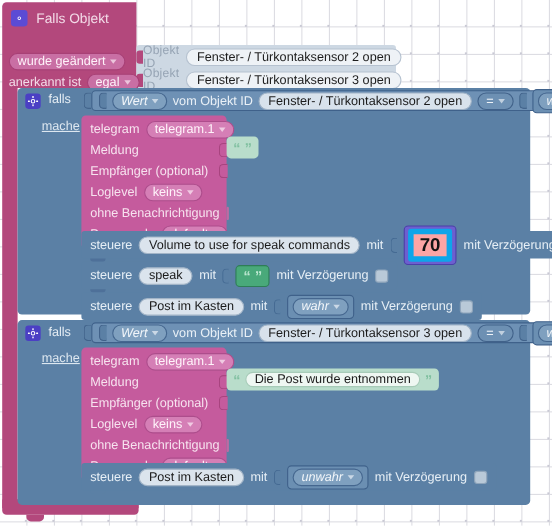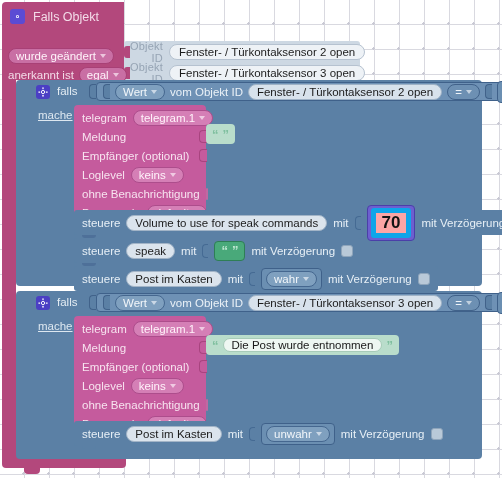--- a/index.html
+++ b/index.html
@@ -14,21 +14,20 @@
   #canvas {
     position: relative;
     width: 502px; height: 478px;
     background-color: #ffffff;
     background-image:
       linear-gradient(to right, #d9d9e0 1px, transparent 1px),
       linear-gradient(to bottom, #d9d9e0 1px, transparent 1px);
     background-size: 25px 25px;
     background-position: -1px -1px;
     overflow: hidden;
-    text-align: right;
   }
   
   #grid-ticks {
     position: absolute; inset: 0;
     background-image:
       radial-gradient(circle, #c9c9d4 1px, transparent 1.2px);
     background-size: 25px 25px;
     background-position: 11px 11px;
     pointer-events: none;
   }
@@ -111,20 +110,21 @@
     background: #d57fb6; color: #fff3fa;
     border: 1px solid #ad4d8c;
   }
   .dd-blue {
     background: #6d90b3; color: #eef3f8;
     border: 1px solid #41628a;
   }
   .dd-blue2 {
     background: #7fa0bf; color: #f2f6fa;
     border: 1px solid #45678f;
+    font-style: italic;
   }
 
   #trigger-cond1 {
     position: absolute; left: 6px; top: 46px;
     display: flex; align-items: center;
   }
   #trigger-cond2 {
     position: absolute; left: 6px; top: 65px;
     display: flex; align-items: center; gap: 5px;
   }
@@ -151,21 +151,20 @@
     position: absolute; left: 14px; top: 78px;
     width: 110px; height: 374px;
     background: #ffffff;
   }
 
   
   .ifblk {
     position: absolute;
     background: #5b80a5;
     border-radius: 4px;
-    padding-left: 13px;
   }
   .if-head {
     position: relative; height: 23px;
     display: flex; align-items: center;
   }
   .if-gear {
     position: absolute; left: 7px; top: 5px;
     width: 14px; height: 14px;
     background: #4b3fc4;
     border-radius: 3px;

